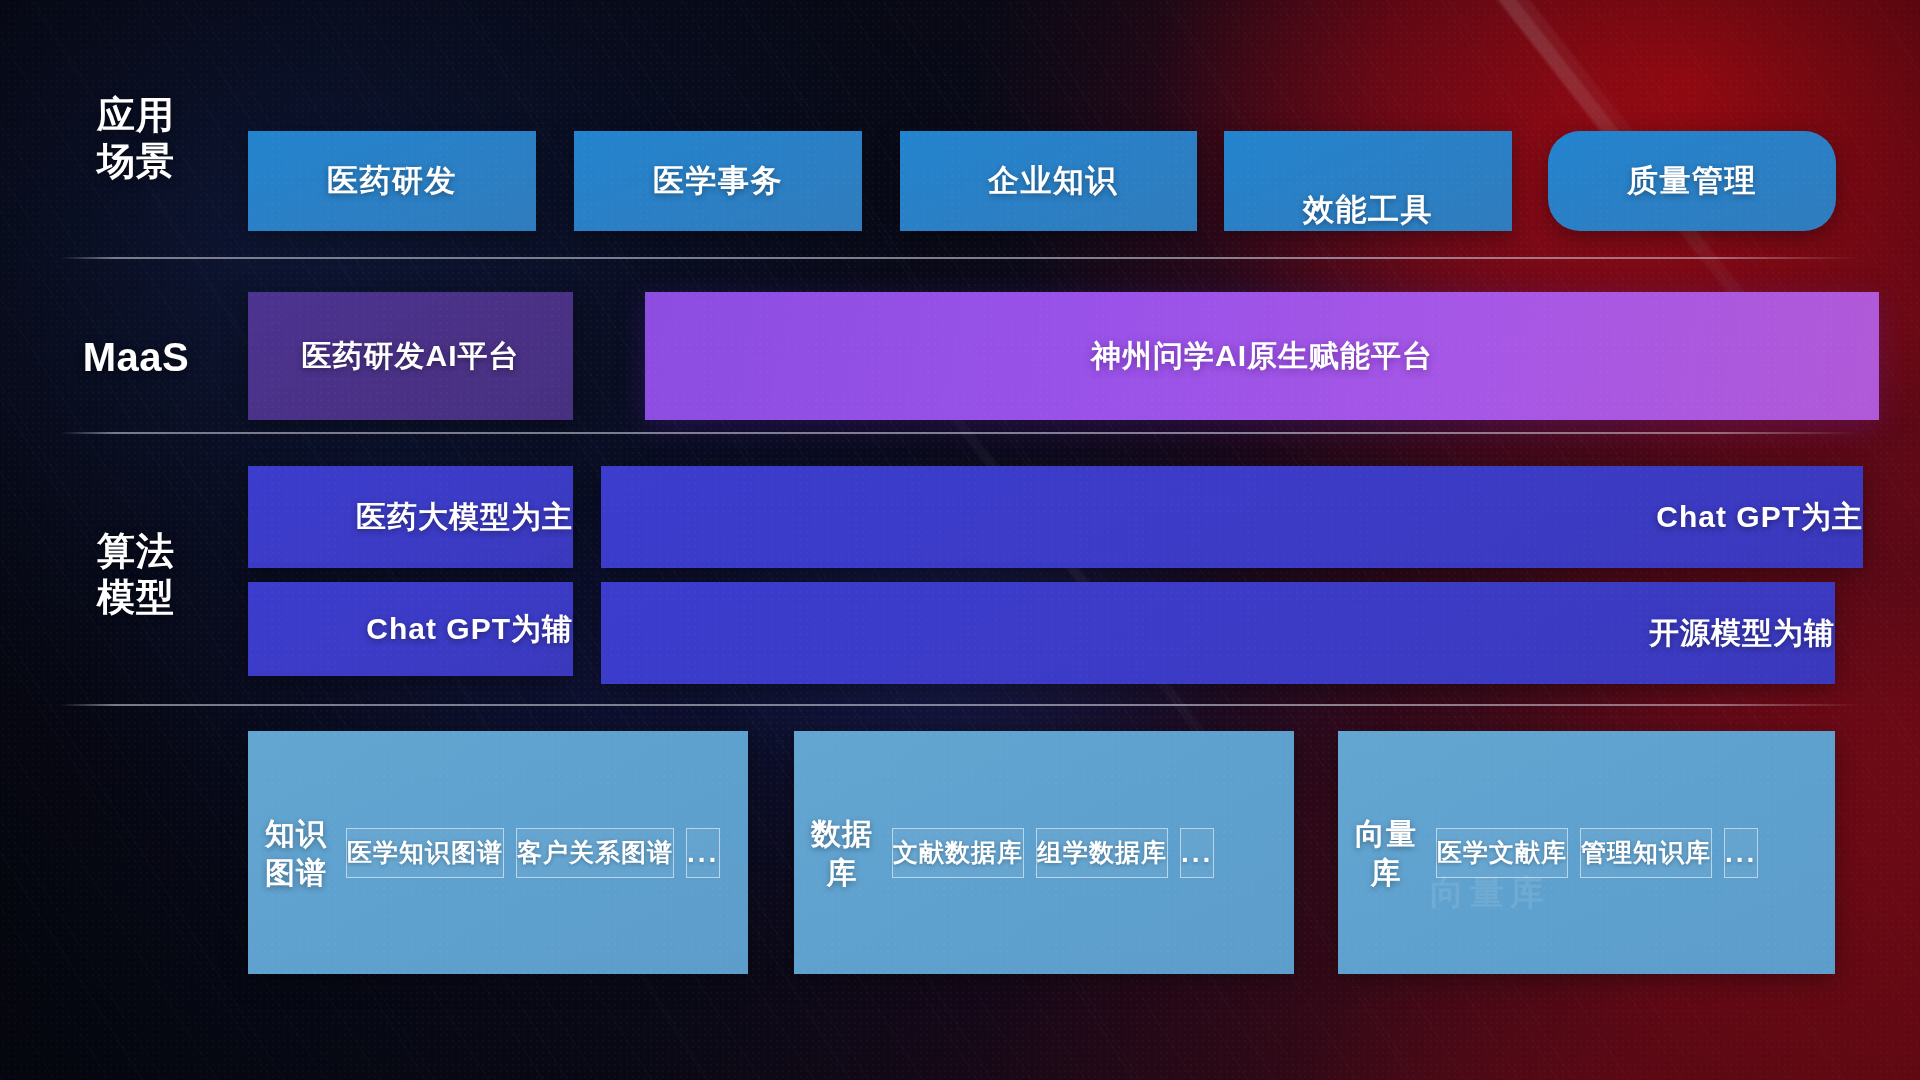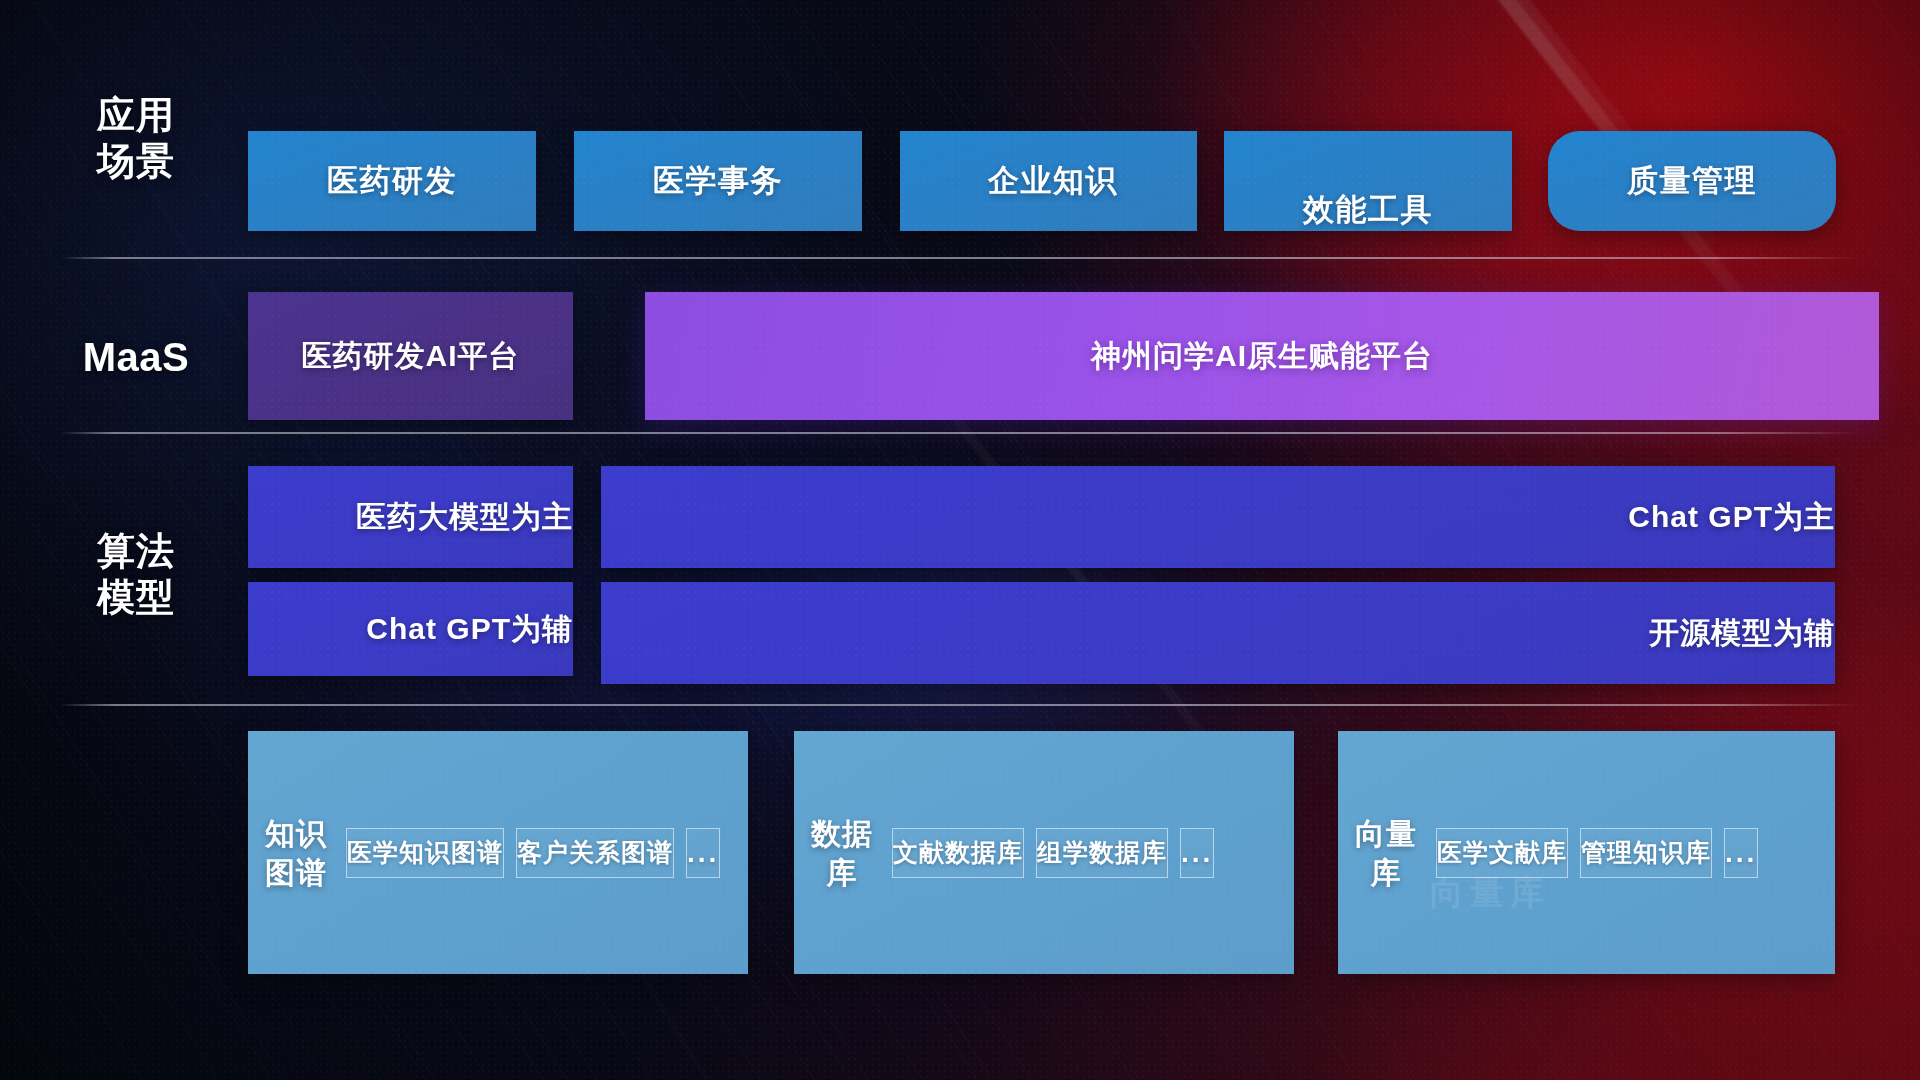--- a/index.html
+++ b/index.html
@@ -137,21 +137,21 @@
     color:#ffffff; font-size:30px; font-weight:bold; letter-spacing:1px;
     text-shadow: 0 2px 6px rgba(0,0,0,0.4);
     box-shadow: 0 6px 22px rgba(0,0,0,0.32);
   }
   .algo::after {
     content:""; position:absolute; inset:0;
     background-image: radial-gradient(rgba(255,255,255,0.10) 1px, rgba(0,0,0,0) 1px);
     background-size: 7px 7px; opacity:.3; pointer-events:none;
   }
   .algo-l1 { left:248px; top:466px; width:325px; height:102px; }
-  .algo-r1 { left:601px; top:466px; width:1234px; height:102px; }
+  .algo-r1 { left:601px; top:466px; width:1234px; height:102px;padding-left:28px; }
   .algo-l2 { left:248px; top:582px; width:325px; height:94px; }
   .algo-r2 { left:601px; top:582px; width:1234px; height:102px; }
 
   
   .kpanel {
     position: absolute;
     top: 731px;
     height: 243px;
     background: linear-gradient(150deg, #63a6d2 0%, #5fa1ce 50%, #5c9dcb 100%);
     box-shadow: 0 6px 24px rgba(0,0,0,0.36);

